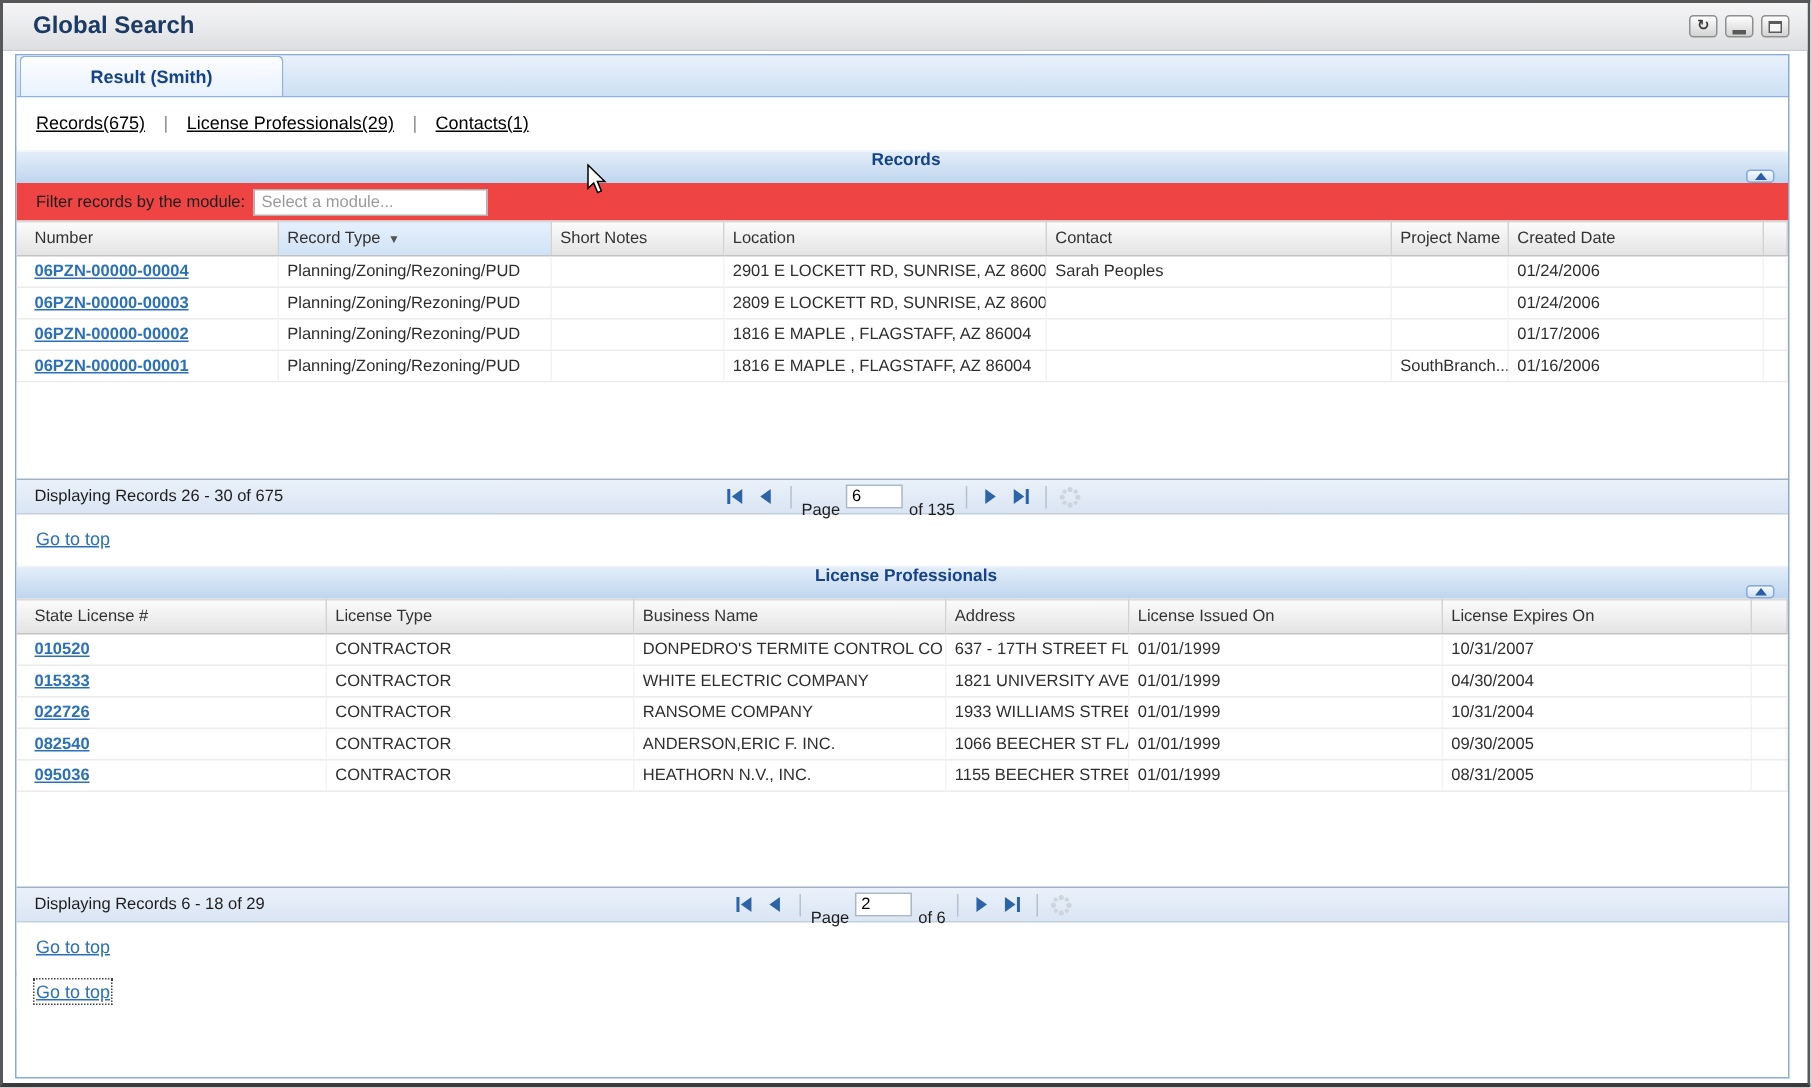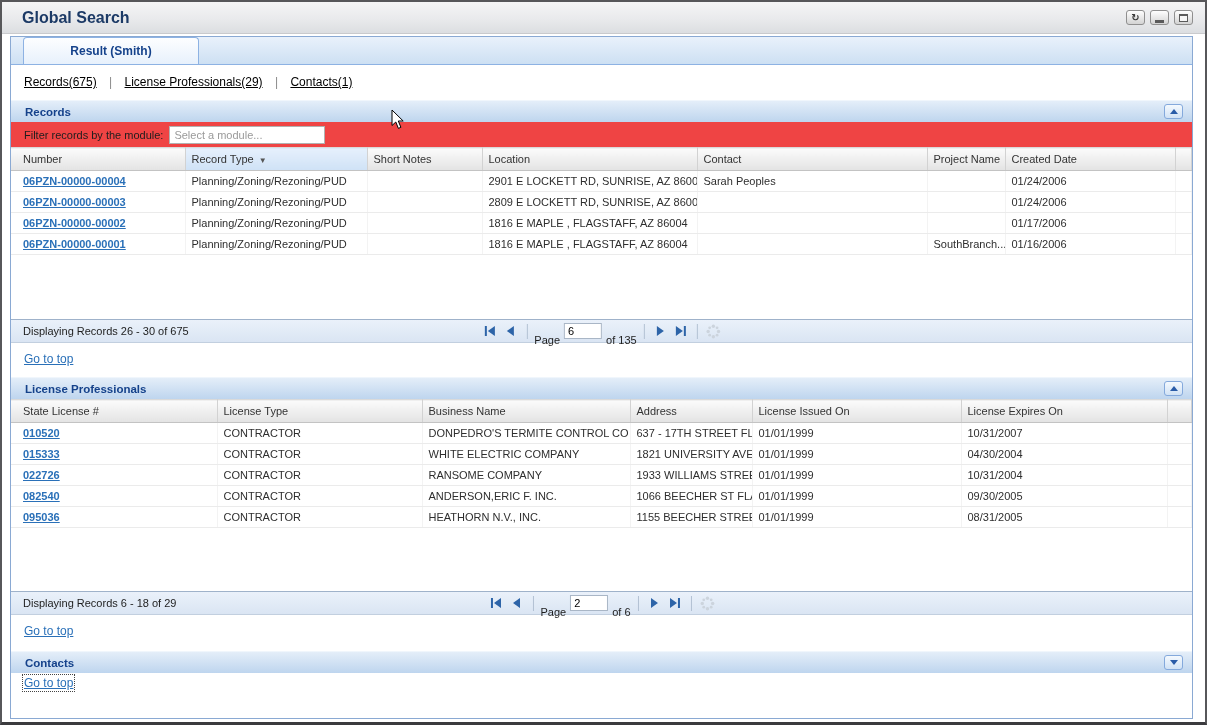--- a/index.html
+++ b/index.html
@@ -30,38 +30,39 @@
   .glyph-min { width:9px; height:3px; background:#5a5a5a; margin-top:7px; }
   .glyph-max { width:9px; height:8px; border:1px solid #5a5a5a; border-top:2px solid #5a5a5a; background:#f5f5f5; }
   
   .panel {
     position:absolute; top:34px; left:8px; right:12px; bottom:3px;
     border:1px solid #8aa9d3; background:#fff; overflow:hidden;
   }
   .tabstrip {
     height:28px; background:linear-gradient(#e9f1fb,#cde0f3);
     border-bottom:1px solid #8db2e3;
-    display:flex; align-items:center; padding-left:12px;
+    display:flex; align-items:center; padding-left:2px;
   }
   .tab {
     width:176px; height:27px;
     border:1px solid #8db2e3; border-bottom:none; border-radius:4px 4px 0 0;
     background:linear-gradient(#fdfeff,#e7f1fc);
     display:flex; align-items:center; justify-content:center;
     font-size:12px; font-weight:bold; color:#15428b; cursor:pointer;
   }
   .links-row { padding:10px 13px 9px 13px; font-size:12px; background:#fff; }
   .nav-link { color:#000000; text-decoration:underline; cursor:pointer; }
   .nav-sep { color:#8a8a8a; margin:0 9px; }
   
   .section { margin-top:2px; }
   .section-header {
     height:22px; background:linear-gradient(#e4eef9,#bed5ee);
     display:flex; align-items:center; padding:0 9px 0 14px;
     border-top:1px solid #f0f6fc;
+    flex-direction:column;
   }
   .section-title { font-size:11.5px; font-weight:bold; color:#15428b; }
   .collapse-btn {
     margin-left:auto; width:19px; height:15px;
     border:1px solid #84a9dc; border-radius:3px;
     background:linear-gradient(#f4f9fe,#d1e2f5);
     display:flex; align-items:center; justify-content:center; cursor:pointer;
   }
   .tri-up { width:0; height:0; border-left:4px solid transparent; border-right:4px solid transparent; border-bottom:5px solid #2a5ca8; }
   .tri-down { width:0; height:0; border-left:4px solid transparent; border-right:4px solid transparent; border-top:5px solid #2a5ca8; }
@@ -402,26 +403,20 @@
               </svg>
             </span>
         </span>
       </div>
       <div class="gototop-row">
         <a class="gototop-link">Go to top</a>
       </div>
     </div>
 
     <div class="section" style="margin-top:4px;">
-      <div class="section-header">
-        <span class="section-title">Contacts</span>
-        <span class="collapse-btn">
-            <span class="tri-down"></span>
-          </span>
-      </div>
       <div class="contacts-body">
         <a class="gototop-link focused">Go to top</a>
       </div>
     </div>
 
   </div>
 
   <svg class="cursor" width="14" height="21" viewBox="0 0 14 21">
     <path d="M1,1 L1,16.5 L4.8,13 L7.4,19.4 L9.9,18.3 L7.3,12 L12.2,12 Z" fill="#ffffff" stroke="#000000" stroke-width="1"></path>
   </svg>

